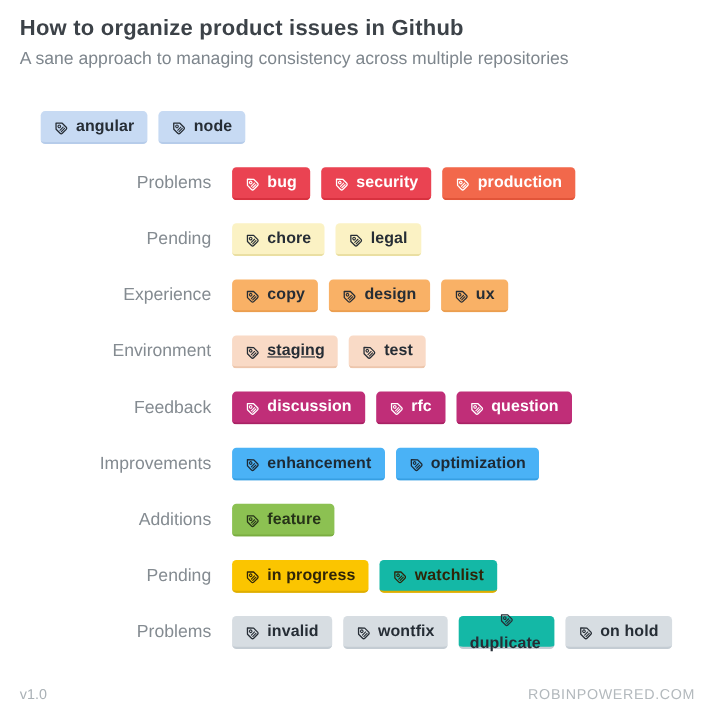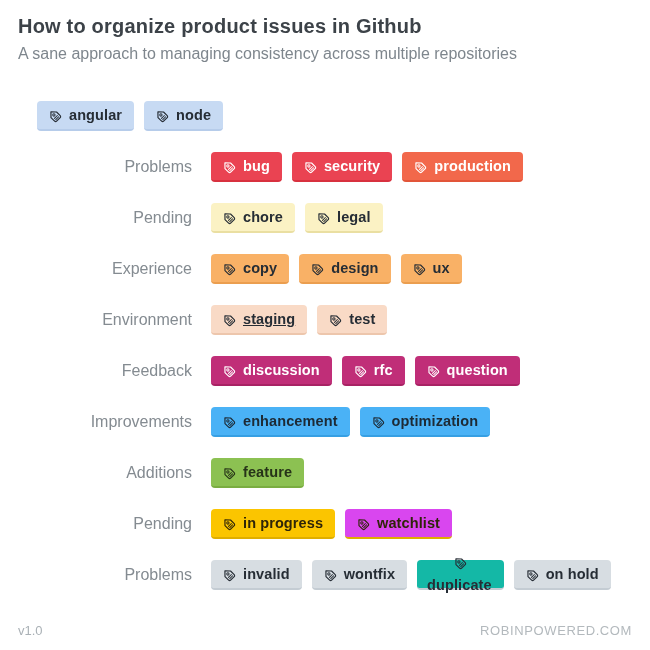--- a/index.html
+++ b/index.html
@@ -366,21 +366,21 @@
               <svg width="15" height="15" viewBox="0 0 16 16" fill="none" xmlns="http://www.w3.org/2000/svg">
                 <g transform="rotate(45 8 8)">
                   <path d="M2.6 8 L6.9 3.8 H12.4 A1.5 1.5 0 0 1 13.9 5.3 V10.7 A1.5 1.5 0 0 1 12.4 12.2 H6.9 Z" stroke="currentColor" stroke-width="1.25" stroke-linejoin="round"></path>
                   <circle cx="7.1" cy="8" r="1.25" stroke="currentColor" stroke-width="1.05"></circle>
                   <path d="M10.2 5.8 V10.2 M12.1 5.8 V10.2" stroke="currentColor" stroke-width="1.05" stroke-linecap="round"></path>
                 </g>
               </svg>
             </span>
             <span>in progress</span>
           </span>
-          <span class="tag" style="background: #d946ef; color: rgb(47, 37, 8); border-bottom-color: rgb(223, 174, 0);">
+          <span class="tag" style="background: #14b8a6; color: rgb(47, 37, 8); border-bottom-color: rgb(223, 174, 0);">
             <span style="display: inline-flex;">
               <svg width="15" height="15" viewBox="0 0 16 16" fill="none" xmlns="http://www.w3.org/2000/svg">
                 <g transform="rotate(45 8 8)">
                   <path d="M2.6 8 L6.9 3.8 H12.4 A1.5 1.5 0 0 1 13.9 5.3 V10.7 A1.5 1.5 0 0 1 12.4 12.2 H6.9 Z" stroke="currentColor" stroke-width="1.25" stroke-linejoin="round"></path>
                   <circle cx="7.1" cy="8" r="1.25" stroke="currentColor" stroke-width="1.05"></circle>
                   <path d="M10.2 5.8 V10.2 M12.1 5.8 V10.2" stroke="currentColor" stroke-width="1.05" stroke-linecap="round"></path>
                 </g>
               </svg>
             </span>
             <span>watchlist</span>

